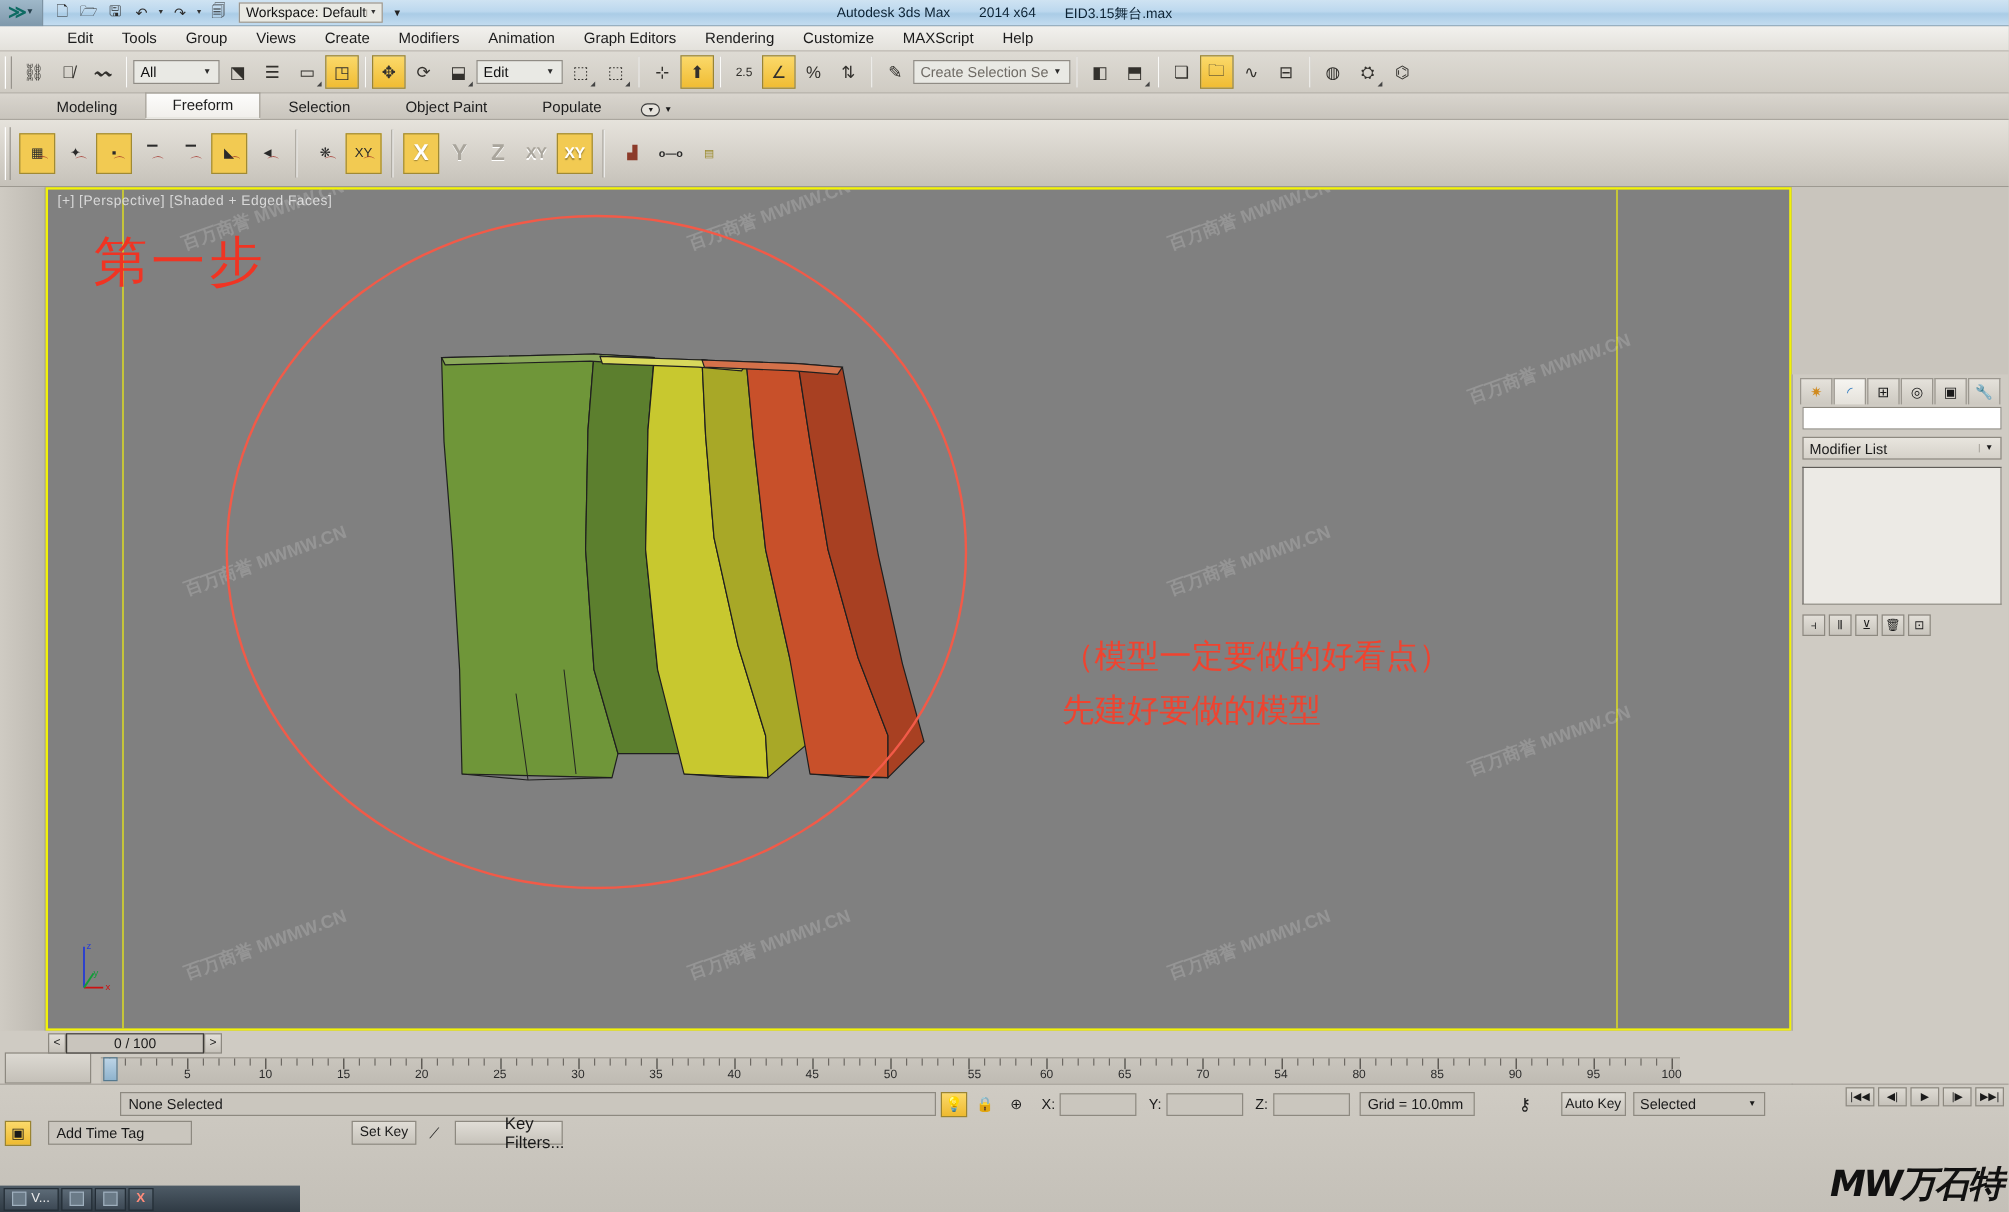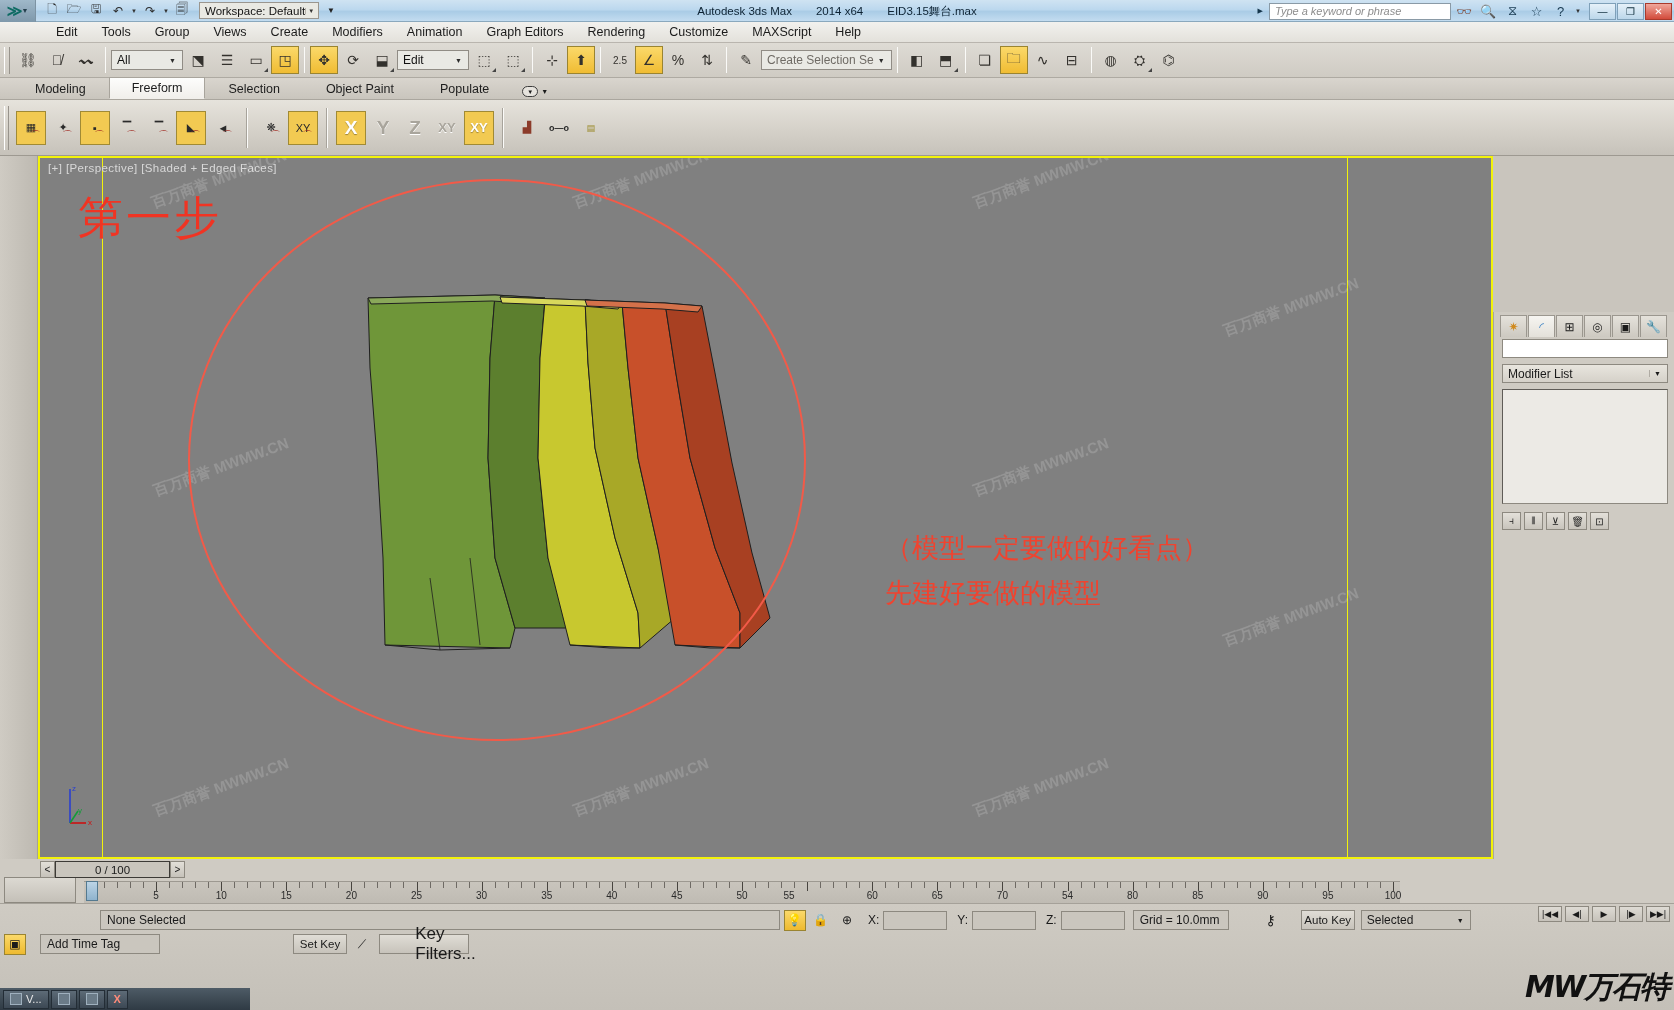--- a/index.html
+++ b/index.html
@@ -101,21 +101,21 @@
     display:flex; align-items:center; padding:0 2px 0 5px; font-size:12px;
     color:#111; min-width:72px;
   }
   .tcombo .arrow{ margin-left:auto; font-size:7px; padding:0 4px; color:#2b2b2b;}
 
   
   .ribbon-tabs{
     position:absolute; left:0; top:78px; width:1674px; height:22px;
     background:linear-gradient(to bottom,#d9d5ce,#c9c5bd);
     border-bottom:1px solid #aaa69e;
-    display:flex; align-items:flex-end; padding-left:12px;
+    display:flex; align-items:flex-end; padding-left:24px;
   }
   .rtab{
     padding:3px 22px 3px 22px; font-size:12.5px; color:#1d1d1d;
     border:1px solid transparent; border-bottom:none;
   }
   .rtab.sel{
     background:linear-gradient(to bottom,#fdfdfc,#f1efeb);
     border:1px solid #a8a49c; border-bottom:1px solid #f1efeb;
   }
   .rtab-drop{ margin-left:10px; display:flex;align-items:center;gap:3px; padding-bottom:2px;}
@@ -304,21 +304,21 @@
     border:1px solid #8d8980; display:flex;align-items:center;justify-content:center;
     font-size:11.5px;
   }
   .selcombo{
     margin-left:6px; width:110px;height:20px; background:#cac6be;border:1px solid #8d8980;
     display:flex;align-items:center;padding:0 2px 0 5px; font-size:12px;
   }
   .selcombo .arrow{ margin-left:auto;font-size:7px;padding:0 4px;}
   .kfbtn{
     margin-left:6px; width:90px;height:20px;background:linear-gradient(to bottom,#e0ddd6,#c7c3bb);
-    border:1px solid #8d8980; display:flex;align-items:center;justify-content:center;font-size:17px;padding-left:43px;
+    border:1px solid #8d8980; display:flex;align-items:center;justify-content:center;font-size:14px;padding-left:43px;
   }
   .addtimetag{
     margin-left:14px; width:120px;height:20px; background:#cac6be;border:1px solid #8d8980;
     display:flex;align-items:center;padding-left:6px;font-size:12px;
   }
   .navcube{
     position:absolute; right:4px; top:2px; width:250px; height:48px;
     display:flex; flex-direction:column; align-items:flex-end; gap:2px;
   }
   .nav-icons{ display:flex; gap:3px;}
@@ -367,37 +367,20 @@
       <div class="ws-combo">
         <span>Workspace: Default</span>
         <span class="arrow">▼</span>
       </div>
       <span class="ws-more">▼</span>
     </div>
     <div class="title-center">
       <span>Autodesk 3ds Max</span>
       <span>2014 x64</span>
       <span>EID3.15舞台.max</span>
-    </div>
-    <div class="title-right">
-      <span class="search-caret">▶</span>
-      <div class="search-box">
-        <span>Type a keyword or phrase</span>
-      </div>
-      <div class="tb-ico">👓</div>
-      <div class="tb-ico">🔍</div>
-      <div class="tb-ico">⧖</div>
-      <div class="tb-ico">☆</div>
-      <div class="tb-ico">?</div>
-      <span class="mini-caret">▼</span>
-      <div class="win-btns">
-        <div class="wbtn">—</div>
-        <div class="wbtn">❐</div>
-        <div class="wbtn close">✕</div>
-      </div>
     </div>
   </div>
 
   <div class="menubar">
     <div class="menu-item">Edit</div>
     <div class="menu-item">Tools</div>
     <div class="menu-item">Group</div>
     <div class="menu-item">Views</div>
     <div class="menu-item">Create</div>
     <div class="menu-item">Modifiers</div>
@@ -697,21 +680,21 @@
         <div class="ticklabel" style="left: 72.1px;">5</div>
         <div class="ticklabel" style="left: 137.2px;">10</div>
         <div class="ticklabel" style="left: 202.3px;">15</div>
         <div class="ticklabel" style="left: 267.4px;">20</div>
         <div class="ticklabel" style="left: 332.5px;">25</div>
         <div class="ticklabel" style="left: 397.6px;">30</div>
         <div class="ticklabel" style="left: 462.7px;">35</div>
         <div class="ticklabel" style="left: 527.8px;">40</div>
         <div class="ticklabel" style="left: 592.9px;">45</div>
         <div class="ticklabel" style="left: 658px;">50</div>
-        <div class="ticklabel" style="left: 705px;">55</div>
+        <div class="ticklabel" style="left: 728px;">55</div>
         <div class="ticklabel" style="left: 788.2px;">60</div>
         <div class="ticklabel" style="left: 853.3px;">65</div>
         <div class="ticklabel" style="left: 918.4px;">70</div>
         <div class="ticklabel" style="left: 983.5px;">54</div>
         <div class="ticklabel" style="left: 1048.6px;">80</div>
         <div class="ticklabel" style="left: 1113.7px;">85</div>
         <div class="ticklabel" style="left: 1178.8px;">90</div>
         <div class="ticklabel" style="left: 1243.9px;">95</div>
         <div class="ticklabel" style="left: 1309px;">100</div>
       </div>

